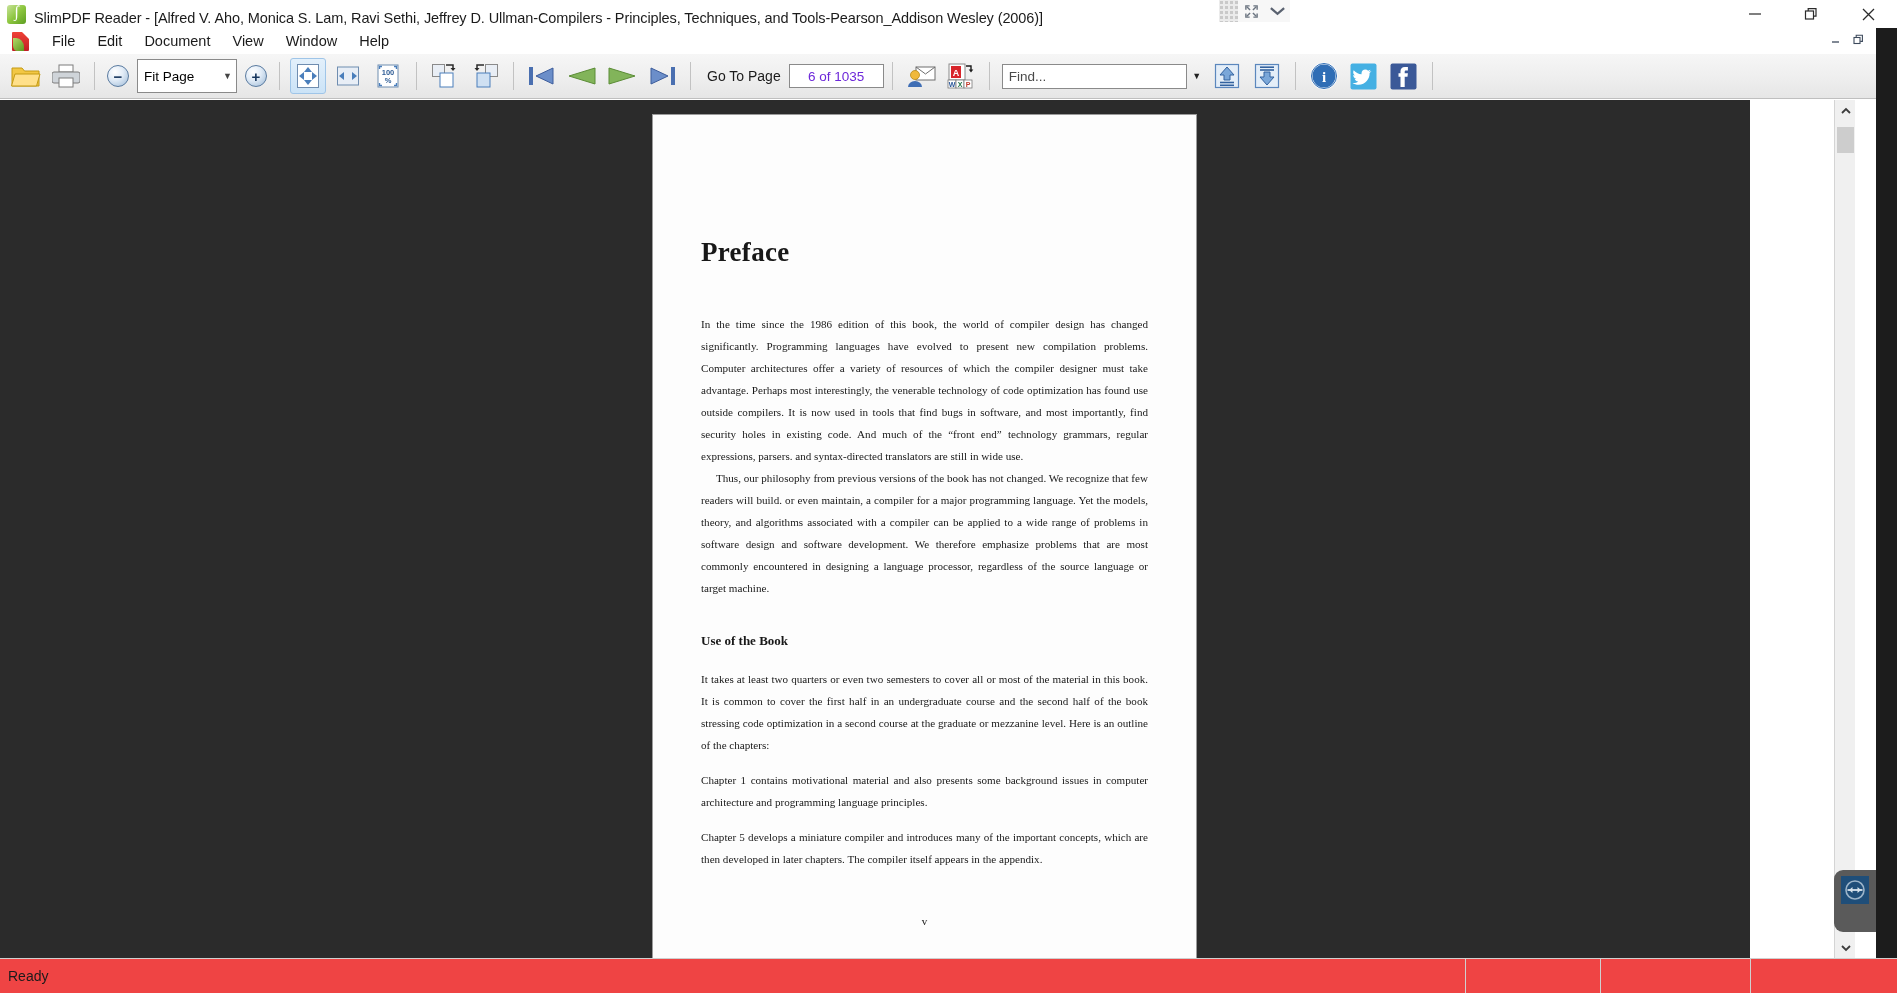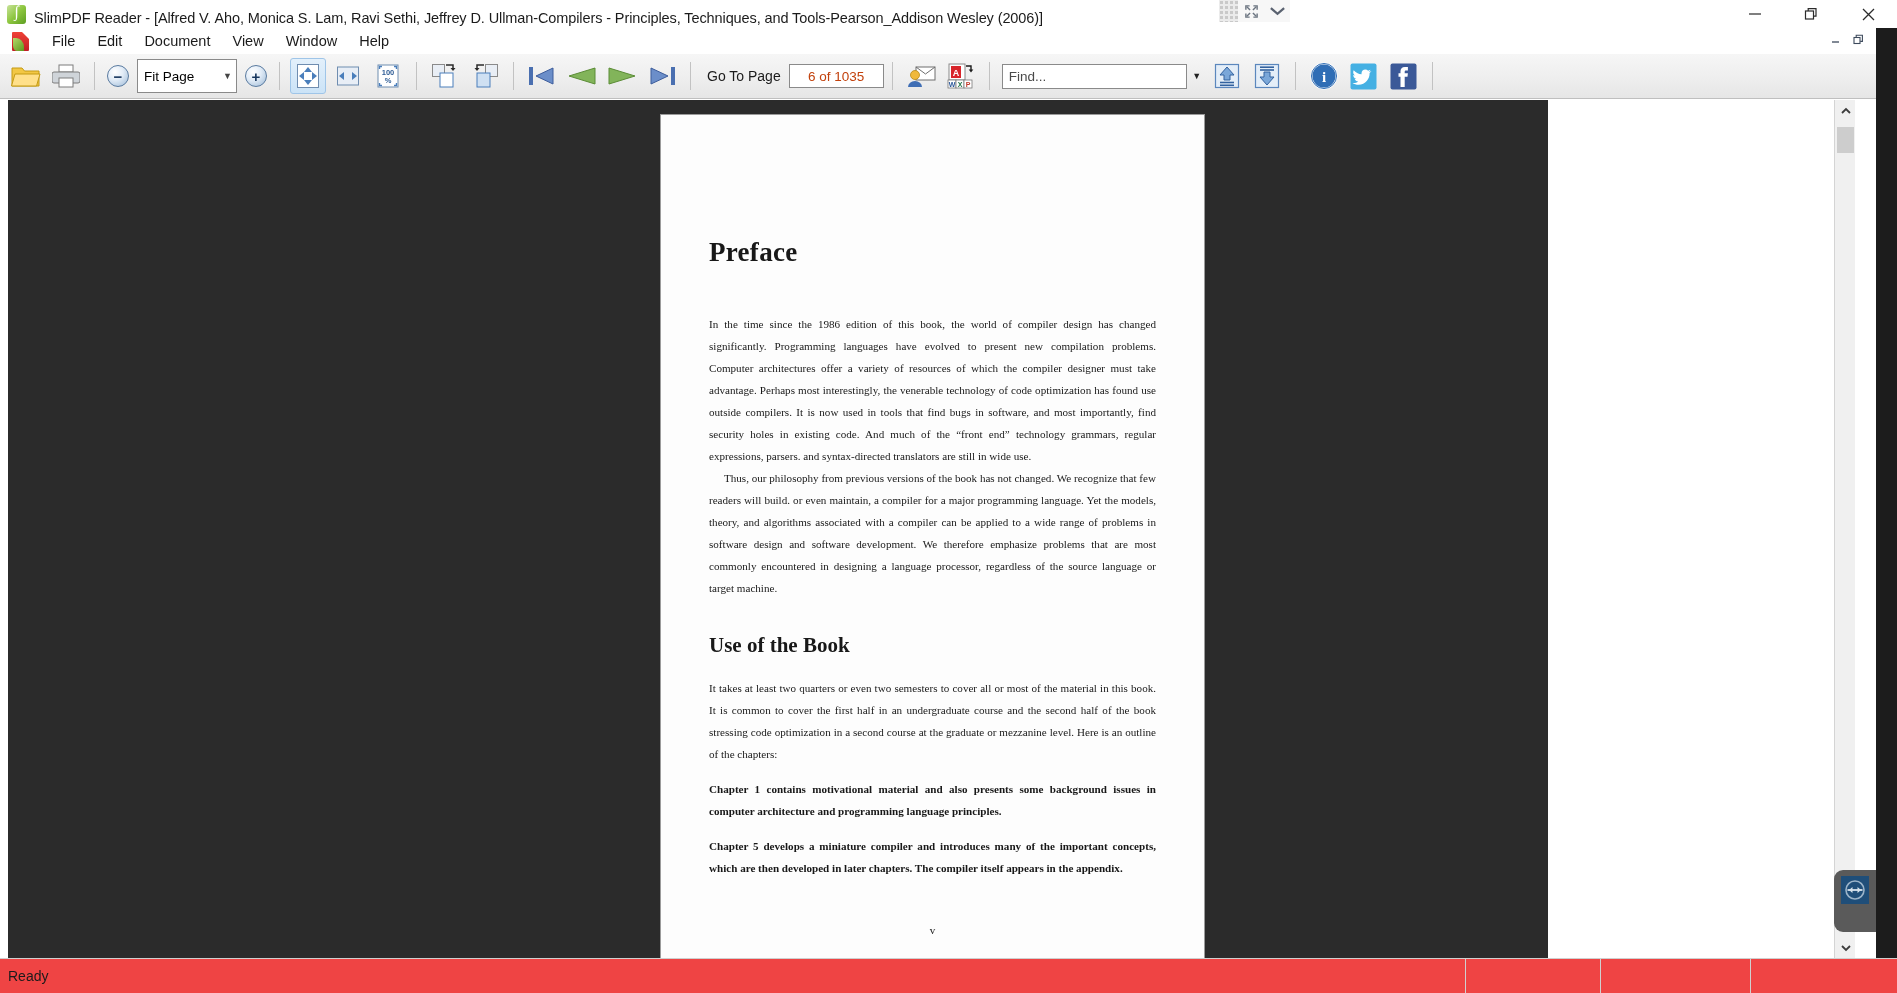--- a/index.html
+++ b/index.html
@@ -155,62 +155,62 @@
     flex: 0 0 auto; margin: 0 4px;
   }
 
   .tb-label {
     font-size: 14px; color: #1b1b1b; margin: 0 8px; white-space: nowrap;
     flex: 0 0 auto;
   }
   .page-field {
     width: 95px; height: 24px; border: 1px solid #8a8a8a;
     background: #ffffff; display: flex; align-items: center;
-    justify-content: center; font-size: 13.5px; color: #c2410c;
+    justify-content: center; font-size: 13.5px; color: #6d28d9;
     flex: 0 0 auto;
   }
   .find-box {
     width: 185px; height: 25px; border: 1px solid #8a8a8a;
     background: #ffffff; display: flex; align-items: center;
     padding-left: 6px; font-size: 13.5px; color: #4a4a4a;
     flex: 0 0 auto; margin-left: 4px;
   }
   .find-chev {
     width: 20px; height: 25px; display: flex; align-items: center;
     justify-content: center; color: #222; font-size: 9px; flex: 0 0 auto;
   }
 
   
   .docarea {
-    position: absolute; left: 8px; top: 100px; width: 1540px; height: 858px;
+    position: absolute; left: 0; top: 100px; width: 1750px; height: 858px;
     background: #2b2b2b; overflow: hidden;
   }
   .page {
     position: absolute; left: 653px; top: 15px;
     width: 543px; height: 843px;
     background: #fdfdfd;
     box-shadow: 0 0 0 1px #9b9b9b;
     padding: 0 48px;
     font-family: "Liberation Serif", serif;
     color: #181818;
   }
   .pg-h1 {
     font-size: 27px; font-weight: bold; margin: 122px 0 0 0;
     letter-spacing: 0.3px;
   }
   .pg-h2 {
-    font-size: 21px; font-weight: bold; margin: 34px 0 0 0;
+    font-size: 13px; font-weight: bold; margin: 34px 0 0 0;
   }
   .pg-p {
     font-size: 11.1px; line-height: 22px; text-align: justify;
     margin: 0; text-indent: 0;
   }
   .pg-p.first { margin-top: 45px; }
   .pg-p.ind { text-indent: 15px; }
-  .pg-p.gap { margin-top: 13px; font-weight: bold; }
+  .pg-p.gap { margin-top: 13px; }
   .pg-p.after-h2 { margin-top: 19px; }
   .pg-folio {
     font-size: 11px; text-align: center; margin-top: 45px;
   }
 
   
   .vscroll {
     position: absolute; right: 42px; top: 100px;
     width: 21px; height: 858px;
     background: #f0f0f0; border-left: 1px solid #d4d4d4;

